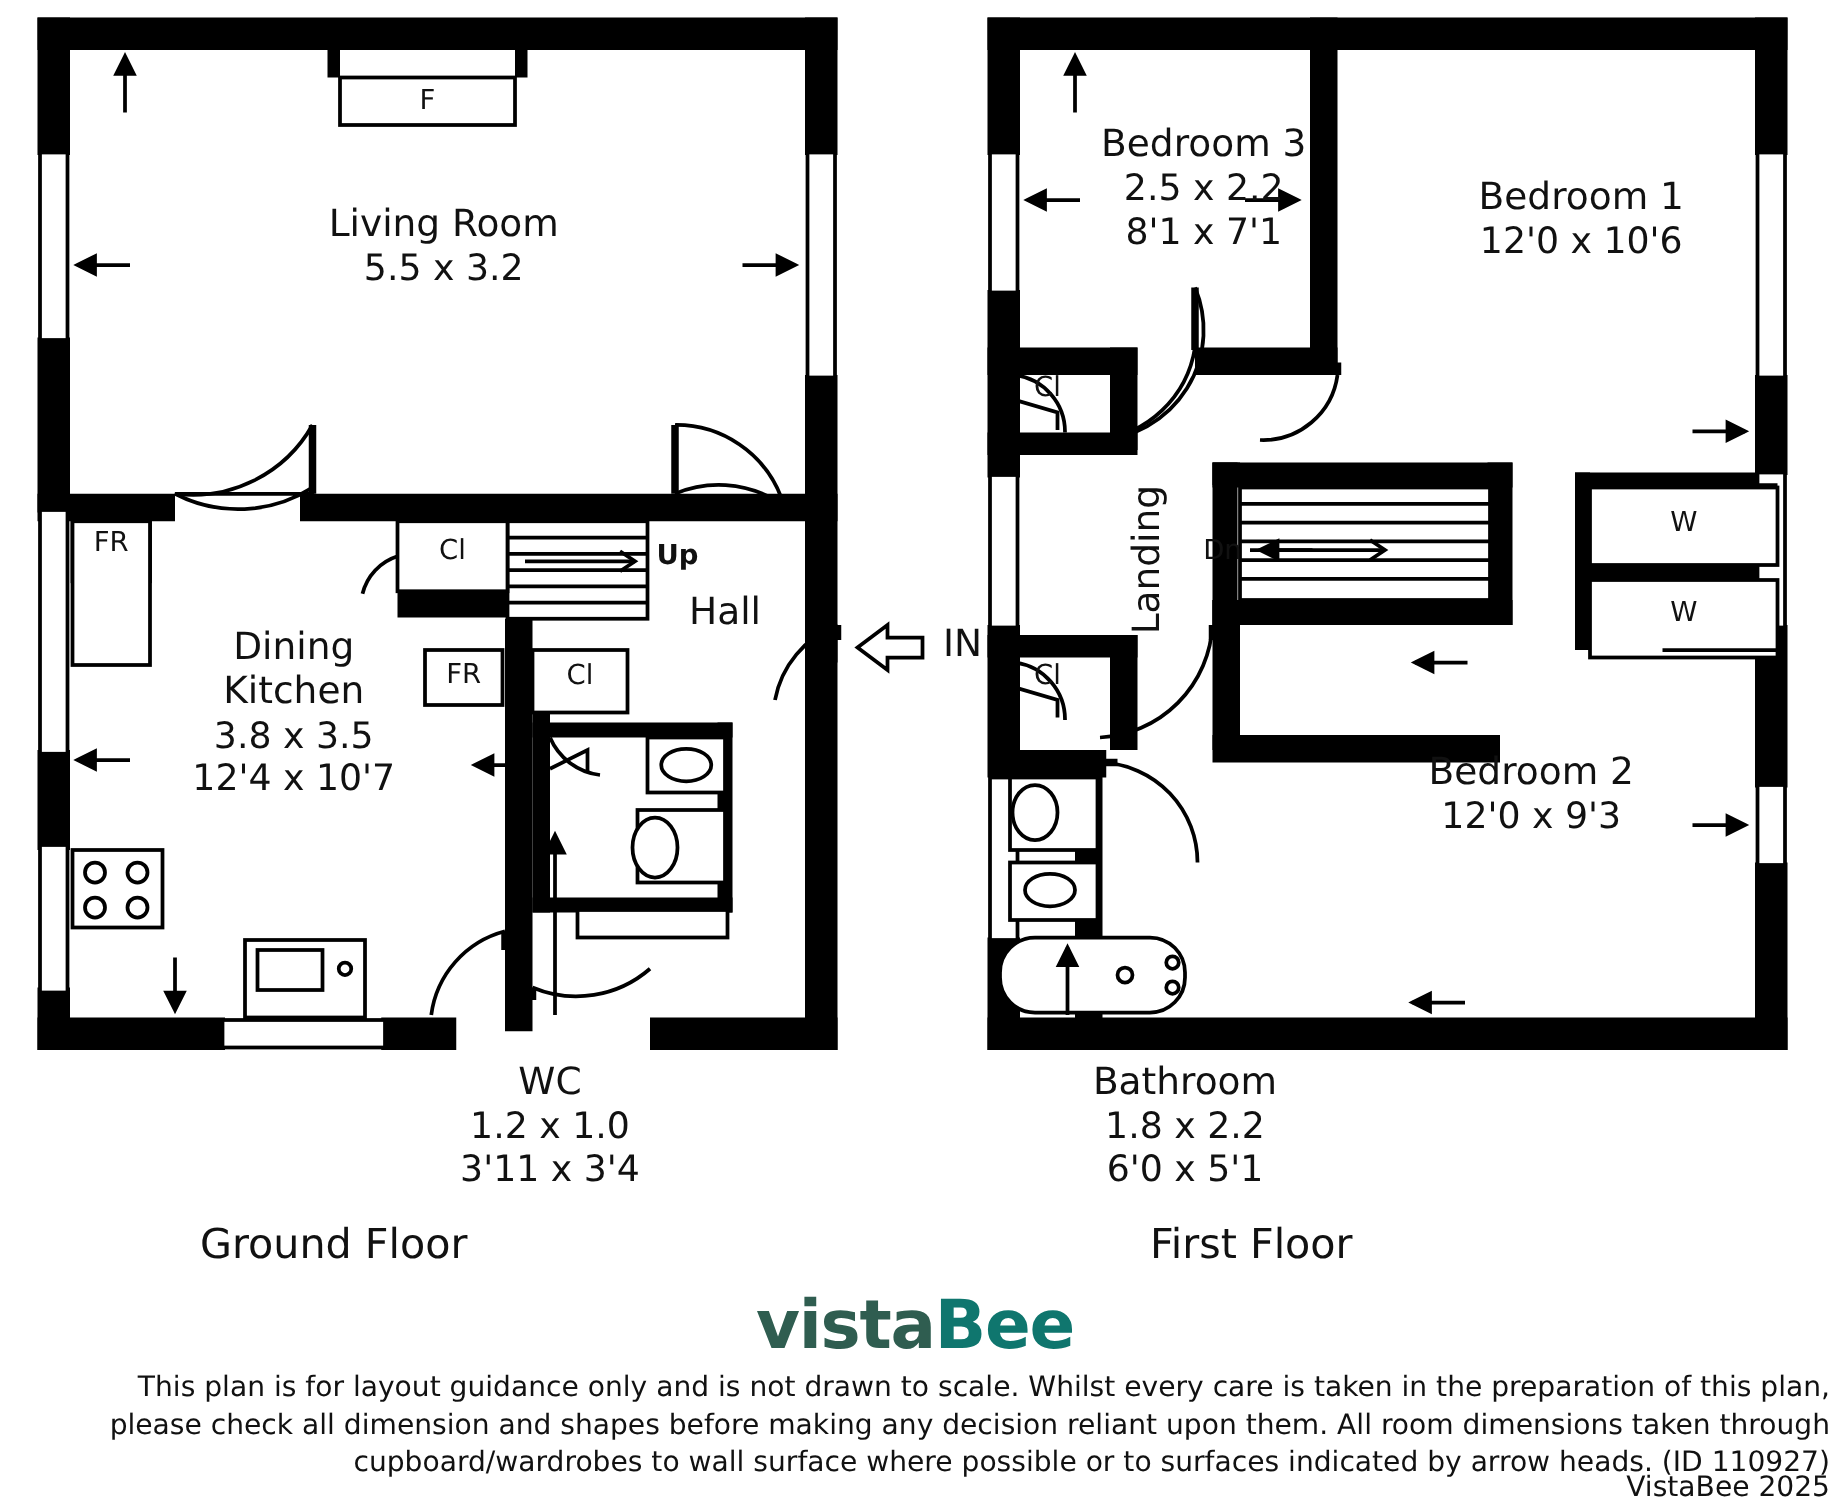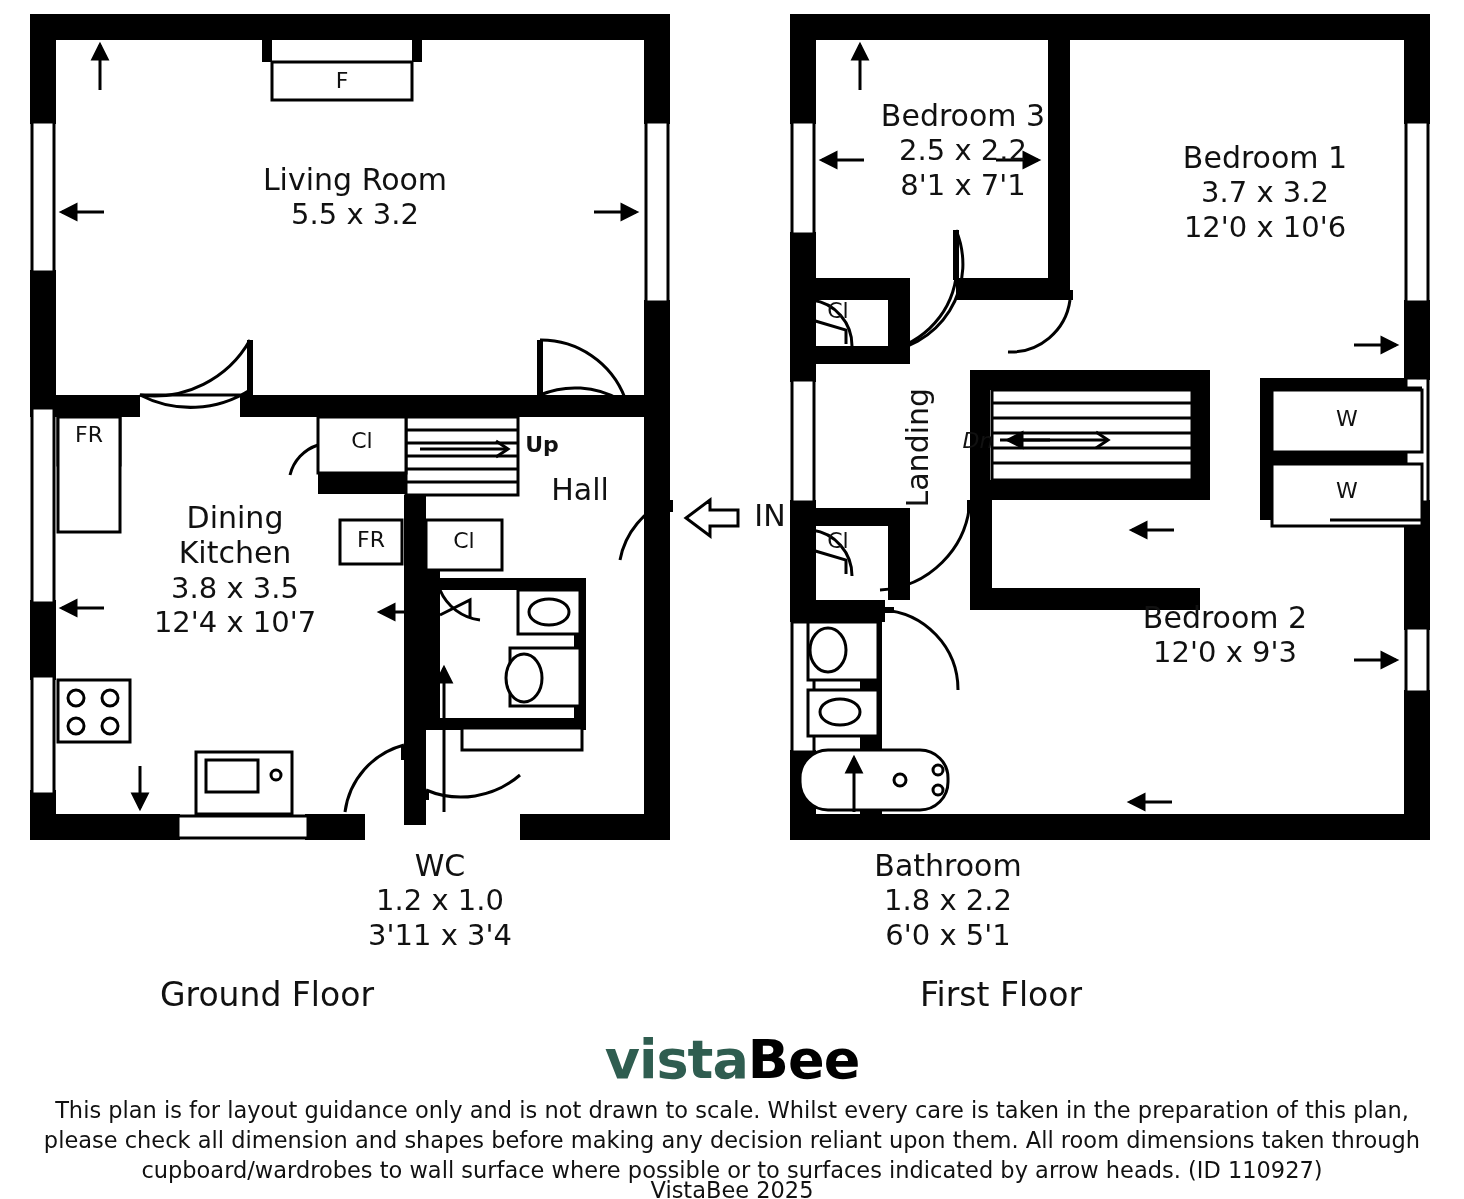--- a/index.html
+++ b/index.html
@@ -3,23 +3,23 @@
 <meta charset="utf-8">
 <style>
   html,body{margin:0;padding:0;background:#fff;}
   body{width:1464px;height:1199px;font-family:"DejaVu Sans",sans-serif;color:#111;position:relative;overflow:hidden;}
   .plan{position:absolute;}
   .label{position:absolute;text-align:center;line-height:1.18;font-size:29px;white-space:nowrap;}
   .small{font-size:22px;}
   .roomname{font-size:30px;font-weight:normal;}
   .floortitle{position:absolute;font-size:33px;}
   svg{position:absolute;top:0;left:0;overflow:visible;}
-  .foot{position:absolute;left:0;width:1464px;text-align:center;font-size:22.5px;line-height:1.33;}
+  .foot{position:absolute;left:0;width:1464px;text-align:right;font-size:22.5px;line-height:1.33;}
   .brand{position:absolute;width:1464px;text-align:center;font-size:54px;font-weight:bold;color:#2f5d50;letter-spacing:-1px;}
-  .brand span.b{color:#000000;}
+  .brand span.b{color:#0f766e;}
   .rot{transform:rotate(-90deg);transform-origin:50% 50%;}
 </style>
 </head>
 <body>
 
 <div class="plan" style="left:0;top:0;width:720px;height:1010px;">
 
   <svg width="720" height="1010">
 
     <g fill="#000">
@@ -349,40 +349,39 @@
   </svg>
 
   <div class="label" style="left:88px;top:98px;width:230px;">
     <div class="roomname">Bedroom 3</div>
     <div>2.5 x 2.2</div>
     <div>8'1 x 7'1</div>
   </div>
 
   <div class="label" style="left:380px;top:140px;width:250px;">
     <div class="roomname">Bedroom 1</div>
-    <div>3.7 x 3.2</div>
     <div>12'0 x 10'6</div>
   </div>
 
   <div class="label" style="left:340px;top:600px;width:250px;">
     <div class="roomname">Bedroom 2</div>
     <div>12'0 x 9'3</div>
   </div>
 
   <div class="label rot" style="left:78px;top:430px;width:160px;">
     <div class="roomname">Landing</div>
   </div>
 
   <div class="label small" style="left:48px;top:298px;width:60px;">
     <div>Cl</div>
   </div>
   <div class="label small" style="left:48px;top:528px;width:60px;">
     <div>Cl</div>
   </div>
-  <div class="label small" style="left:188px;top:428px;width:60px;font-style:italic;">
+  <div class="label small" style="left:188px;top:428px;width:60px;">
     <div>Dn</div>
   </div>
   <div class="label small" style="left:557px;top:406px;width:60px;">
     <div>W</div>
   </div>
   <div class="label small" style="left:557px;top:478px;width:60px;">
     <div>W</div>
   </div>
 
   <div class="label" style="left:38px;top:848px;width:300px;">

